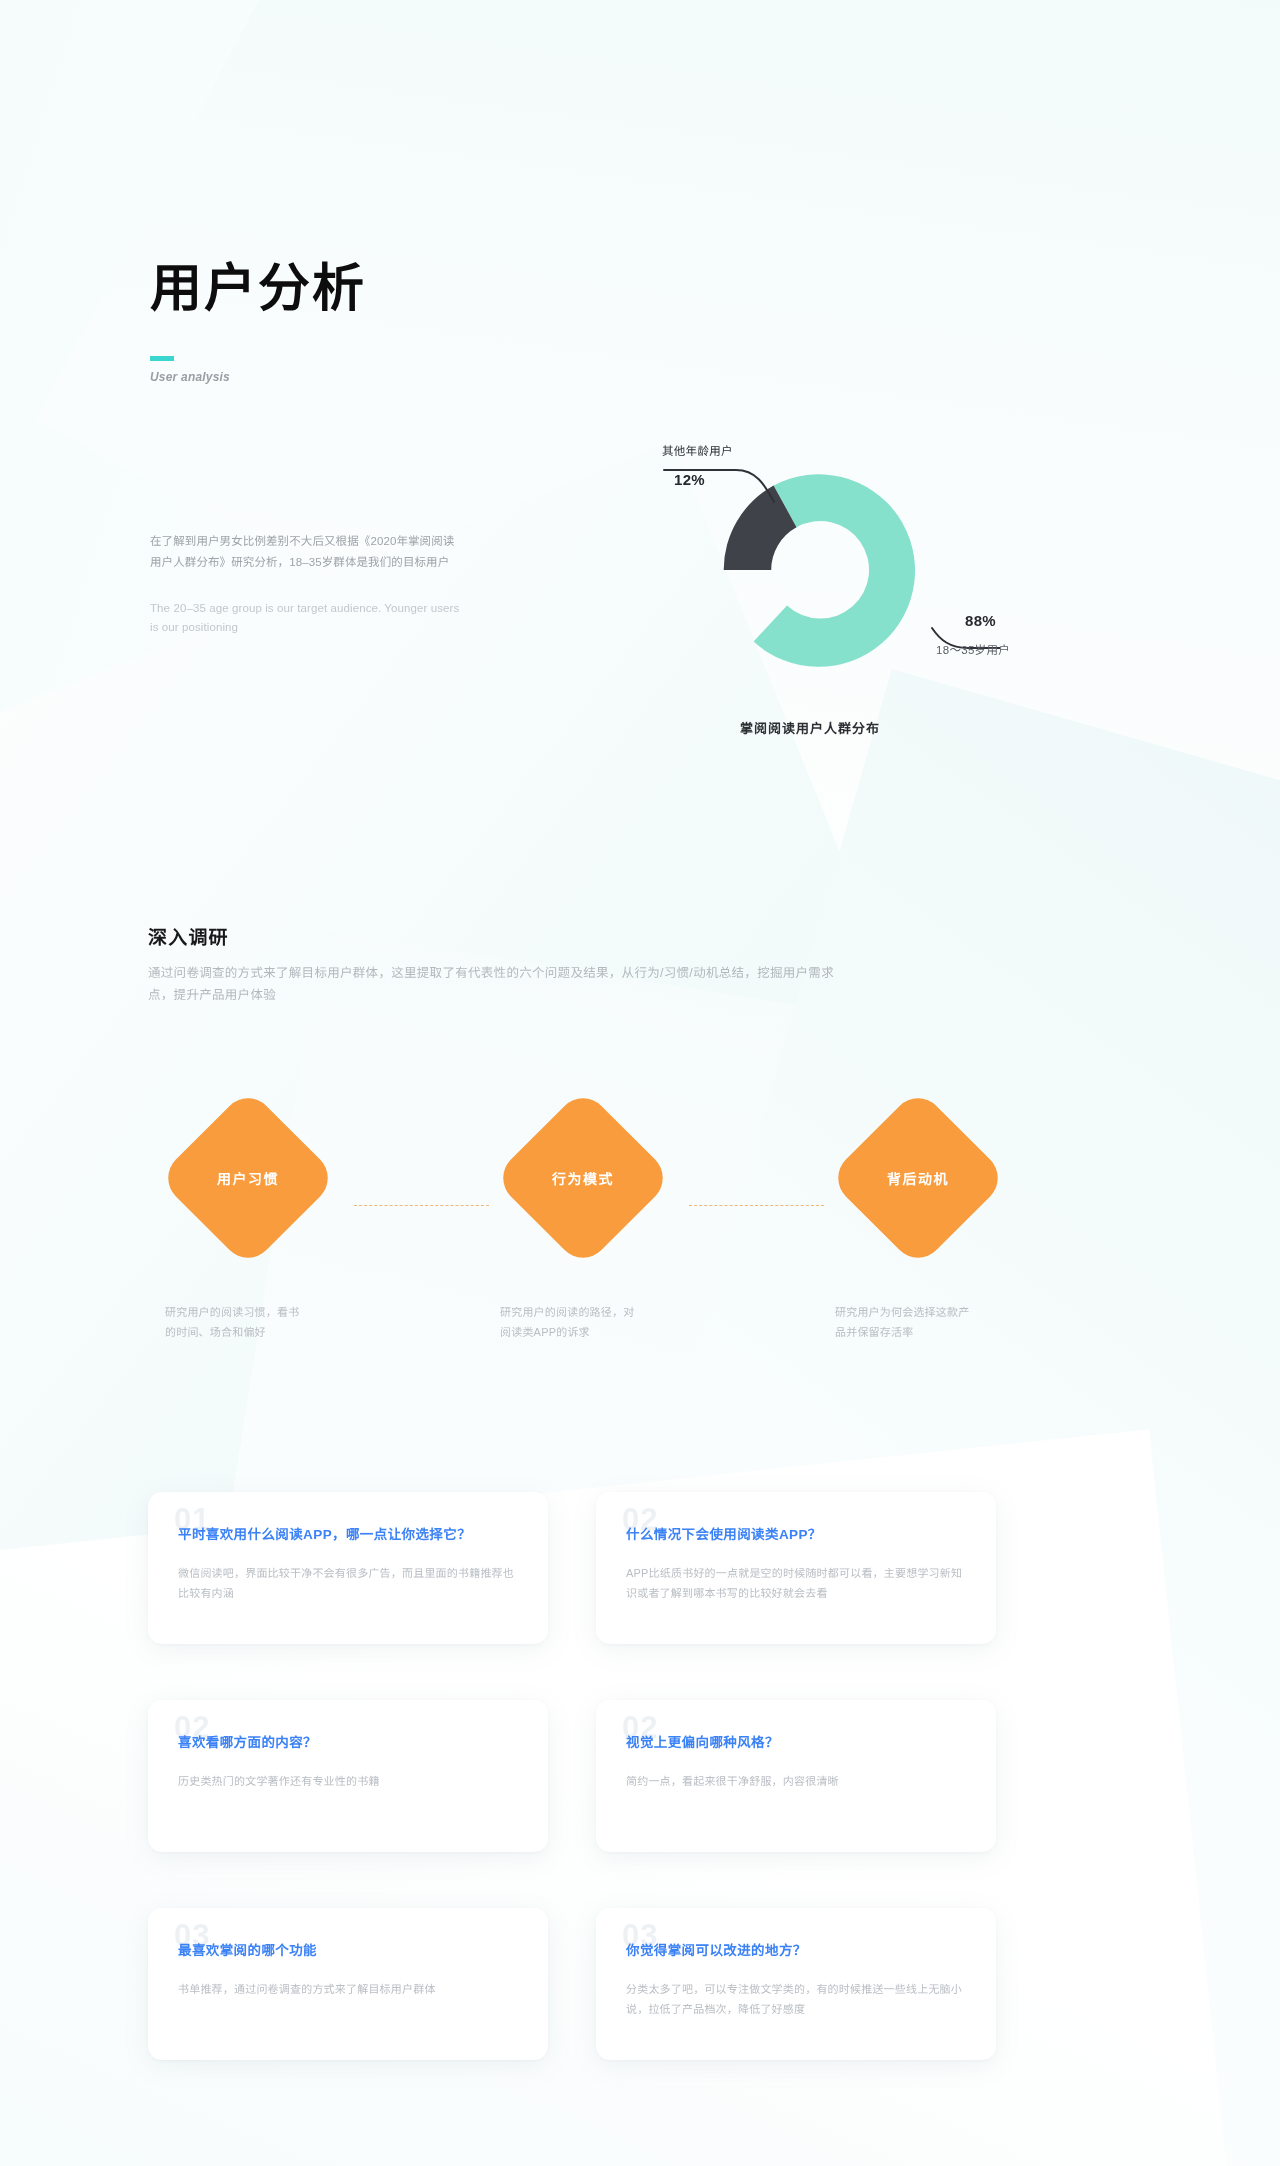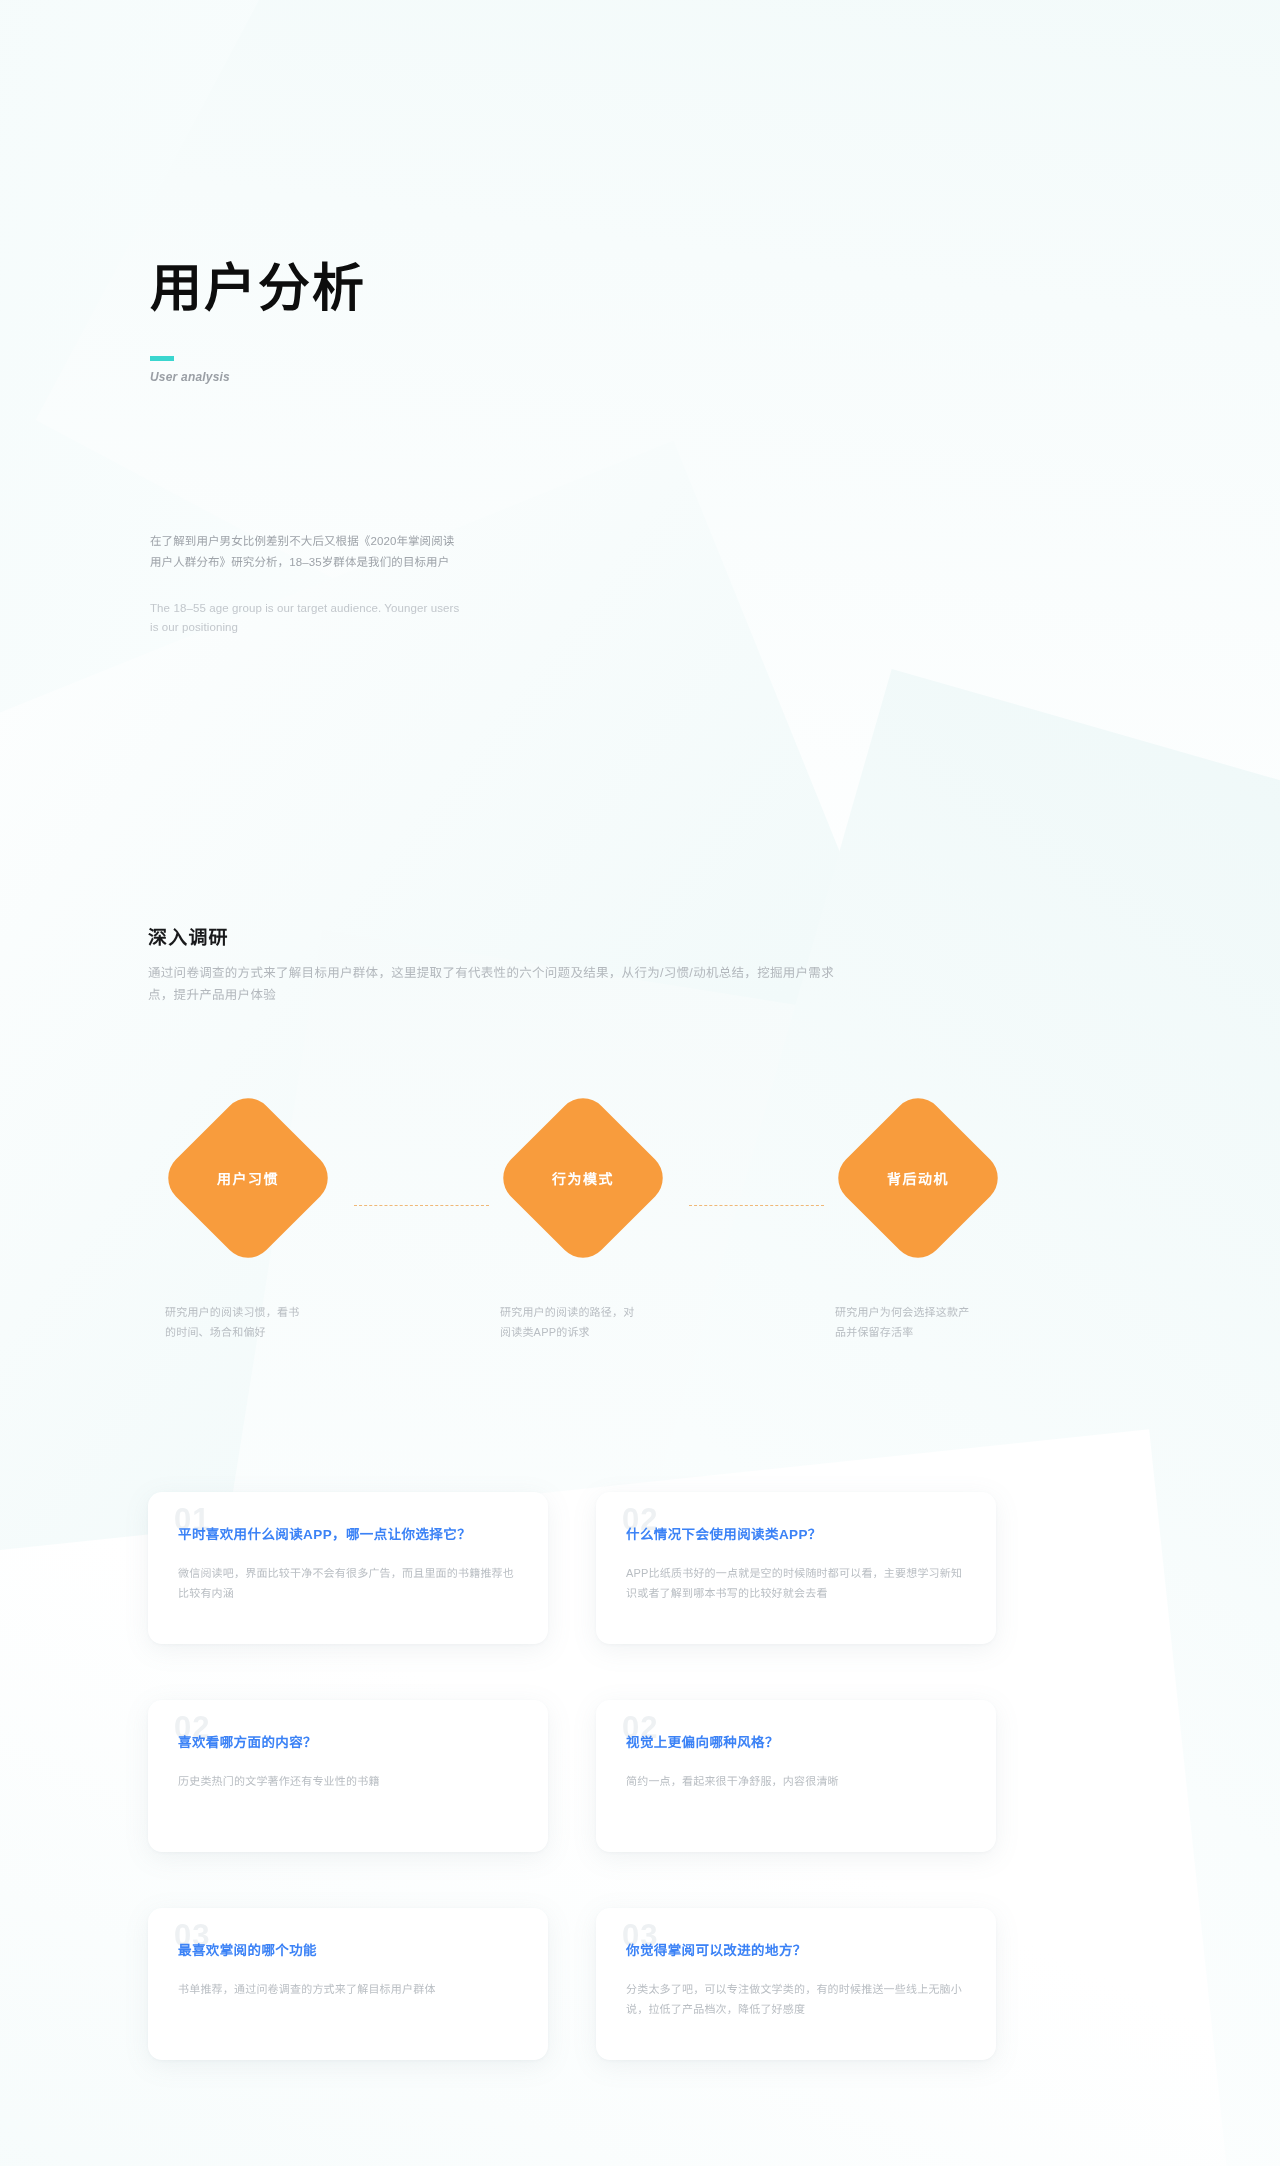--- a/index.html
+++ b/index.html
@@ -252,23 +252,43 @@
   </div>
 
   <div class="header">
     <div class="page-title">用户分析</div>
     <div class="accent-bar"></div>
     <div class="page-subtitle">User analysis</div>
   </div>
 
   <div class="intro">
     <div class="intro-cn">在了解到用户男女比例差别不大后又根据《2020年掌阅阅读用户人群分布》研究分析，18–35岁群体是我们的目标用户</div>
-    <div class="intro-en">The 18–55 age group is our target audience. Younger users is our positioning</div>
-  </div>
-
+    <div class="intro-en">The 20–35 age group is our target audience. Younger users is our positioning</div>
+  </div>
+
+  <div class="chart-wrap">
+    <svg class="donut-svg" width="360" height="300" viewBox="0 0 360 300">
+
+      <g transform="translate(180,140)">
+        <path d="M -46.4 -84.5 A 96.3 96.3 0 1 1 -66.4 71.5 L -33.0 35.5 A 48.8 48.8 0 1 0 -23.5 -42.8 Z" fill="#85e0cc"></path>
+
+        <path d="M -46.4 -84.5 L -23.5 -42.8 A 48.8 48.8 0 0 0 -48.8 0 L -96.3 0 A 96.3 96.3 0 0 1 -46.4 -84.5 Z" fill="#3f4349"></path>
+      </g>
+
+      <path d="M 24 40 L 96 40 C 118 40 126 58 134 72" fill="none" stroke="#2f3237" stroke-width="2" stroke-linecap="round"></path>
+
+      <path d="M 292 198 C 300 210 310 218 328 218 L 392 218" fill="none" stroke="#2f3237" stroke-width="2" stroke-linecap="round"></path>
+    </svg>
+
+    <div class="lbl lbl-other-name">其他年龄用户</div>
+    <div class="lbl lbl-other-pct">12%</div>
+    <div class="lbl lbl-main-pct">88%</div>
+    <div class="lbl lbl-main-name">18〜35岁用户</div>
+    <div class="chart-caption">掌阅阅读用户人群分布</div>
+  </div>
 
   <div class="research-head">
     <div class="research-title">深入调研</div>
     <div class="research-desc">通过问卷调查的方式来了解目标用户群体，这里提取了有代表性的六个问题及结果，从行为/习惯/动机总结，挖掘用户需求点，提升产品用户体验</div>
   </div>
 
   <div class="diamond-row">
     <div class="connector c1"></div>
     <div class="connector c2"></div>
 

